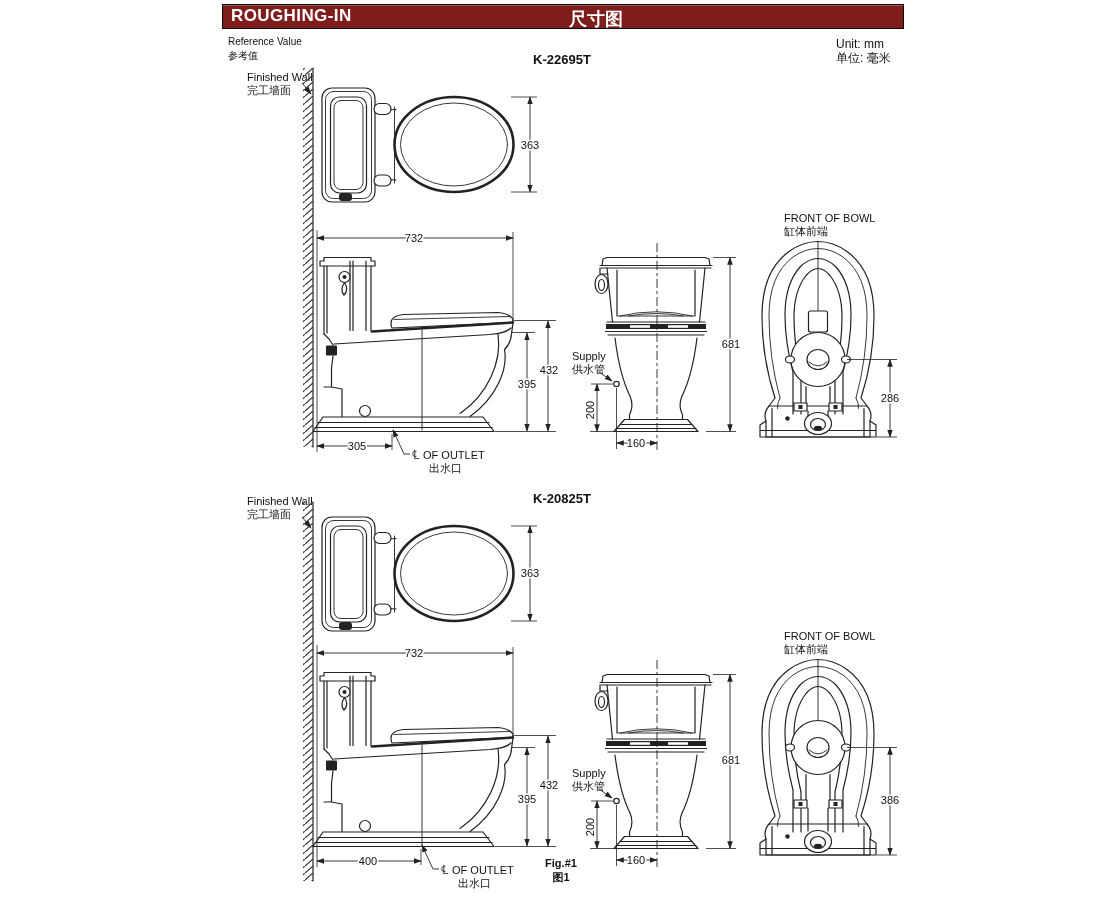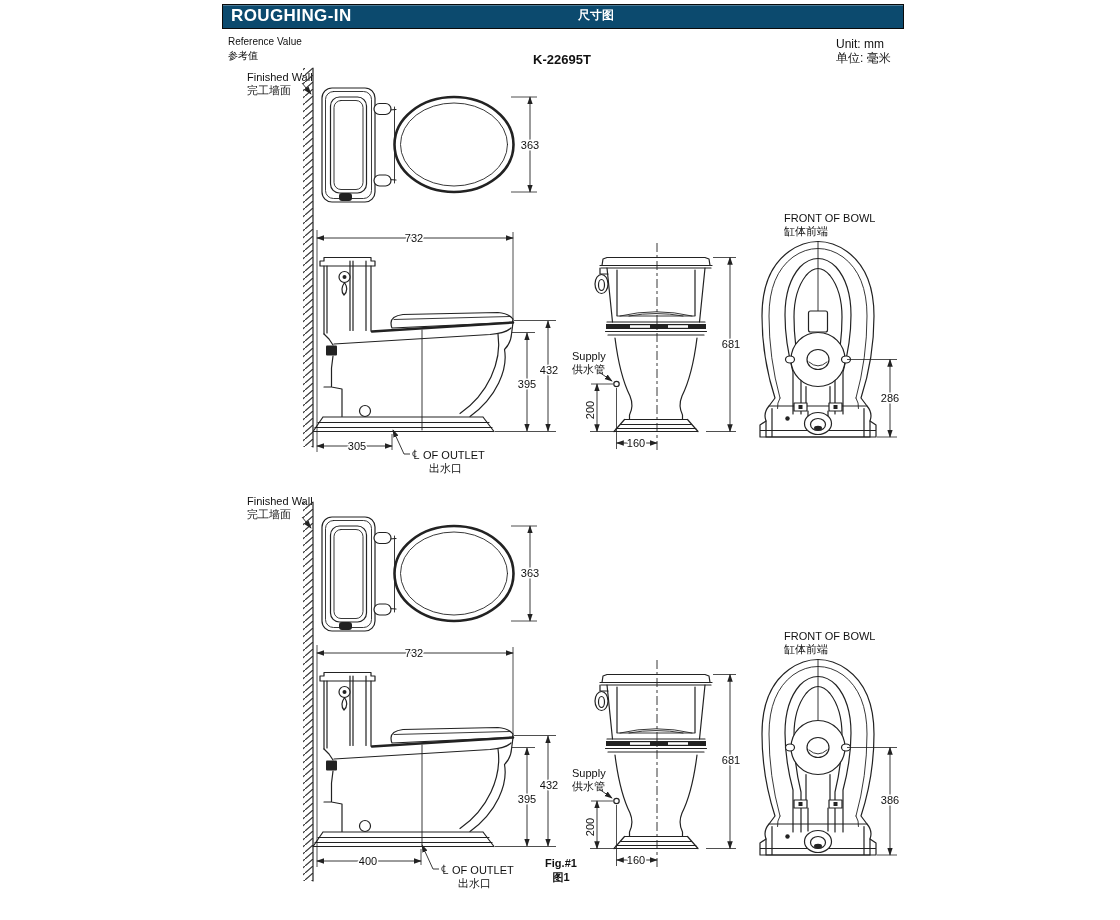--- a/index.html
+++ b/index.html
@@ -1,21 +1,21 @@
 <!DOCTYPE html>
 <html><head>
 <meta charset="utf-8">
 <style>
   html,body{margin:0;padding:0;background:#fff;}
   .page{position:relative;width:1120px;height:920px;background:#fff;overflow:hidden;
         font-family:"Liberation Sans",sans-serif;color:#111;}
-  .bar{position:absolute;left:222px;top:4px;width:680px;height:23px;background:#0c4a6e;
+  .bar{position:absolute;left:222px;top:4px;width:680px;height:23px;background:#7f1d1d;
        border:1px solid #0a0a0a;box-shadow:inset 0 1px 0 rgba(255,255,255,.28);}
   .bar-en{position:absolute;left:8px;top:1px;font-size:17px;font-weight:bold;color:#fff;letter-spacing:.4px;}
-  .bar-zh{position:absolute;left:373px;top:2px;transform:translateX(-50%);font-size:12px;font-weight:bold;color:#fff;text-align:center;}
+  .bar-zh{position:absolute;left:373px;top:2px;transform:translateX(-50%);font-size:18px;font-weight:bold;color:#fff;text-align:center;}
   .ref{position:absolute;left:228px;top:35px;font-size:10px;line-height:13.5px;}
   .unit{position:absolute;left:836px;top:38px;font-size:12px;line-height:13.5px;}
   .mtitle{position:absolute;left:222px;width:680px;text-align:center;font-size:13px;font-weight:bold;}
   .fwl{position:absolute;font-size:11px;line-height:12.5px;}
   svg.drw{position:absolute;left:0;top:0;}
   .ln{fill:none;stroke:#222;stroke-width:1.2;stroke-linecap:round;stroke-linejoin:round;}
   .thk{stroke-width:2.6;}
   .thin{stroke-width:.9;}
   .fw{fill:#fff;}
   .dk{fill:#222;stroke:none;}
@@ -41,20 +41,21 @@
     <div>Reference Value</div>
     <div>参考值</div>
   </div>
 
   <div class="unit">
     <div>Unit: mm</div>
     <div>单位: 毫米</div>
   </div>
 
   <div class="mtitle" style="top:52px">K-22695T</div>
+  <div class="mtitle" style="top:491px">K-20825T</div>
 
   <div class="fwl" style="left:247px;top:71px">
     <div>Finished Wall</div>
     <div>完工墙面</div>
   </div>
   <div class="fwl" style="left:247px;top:495px">
     <div>Finished Wall</div>
     <div>完工墙面</div>
   </div>
 

